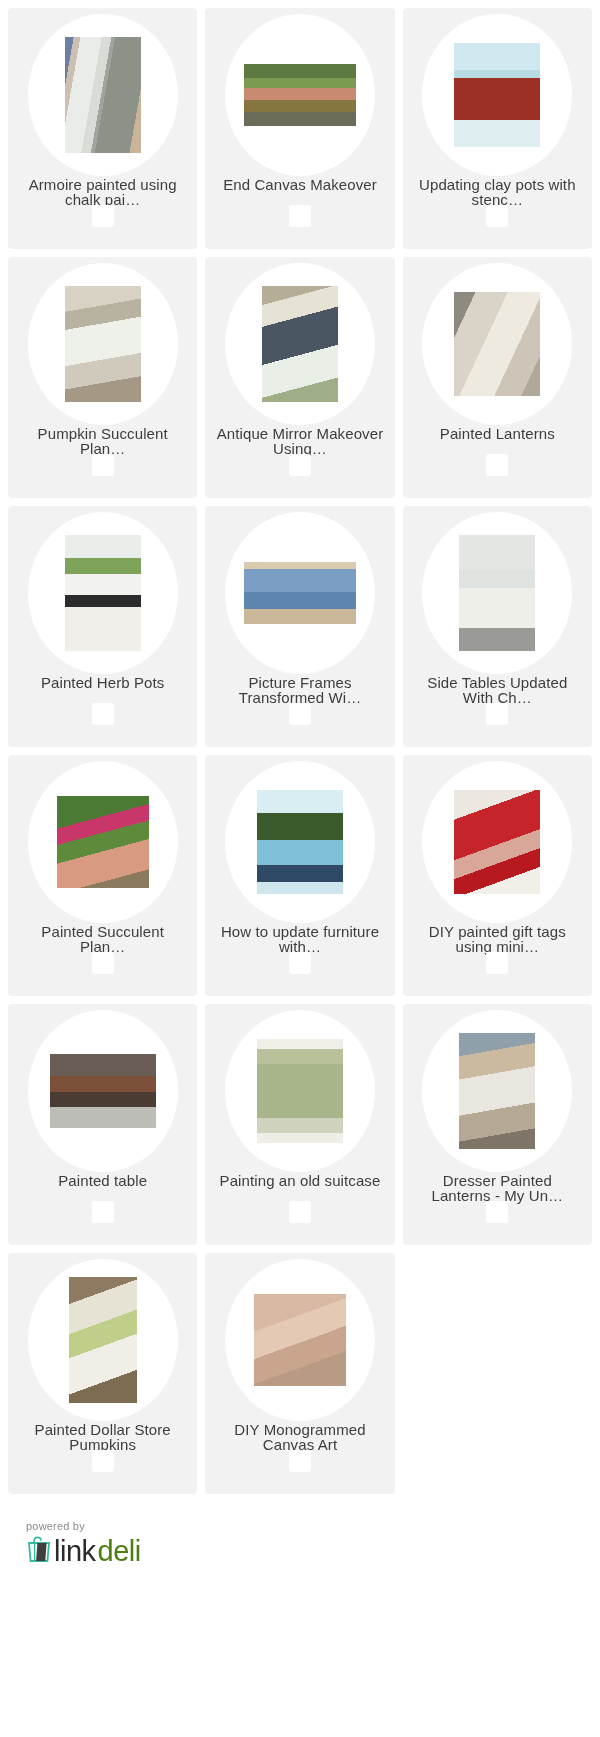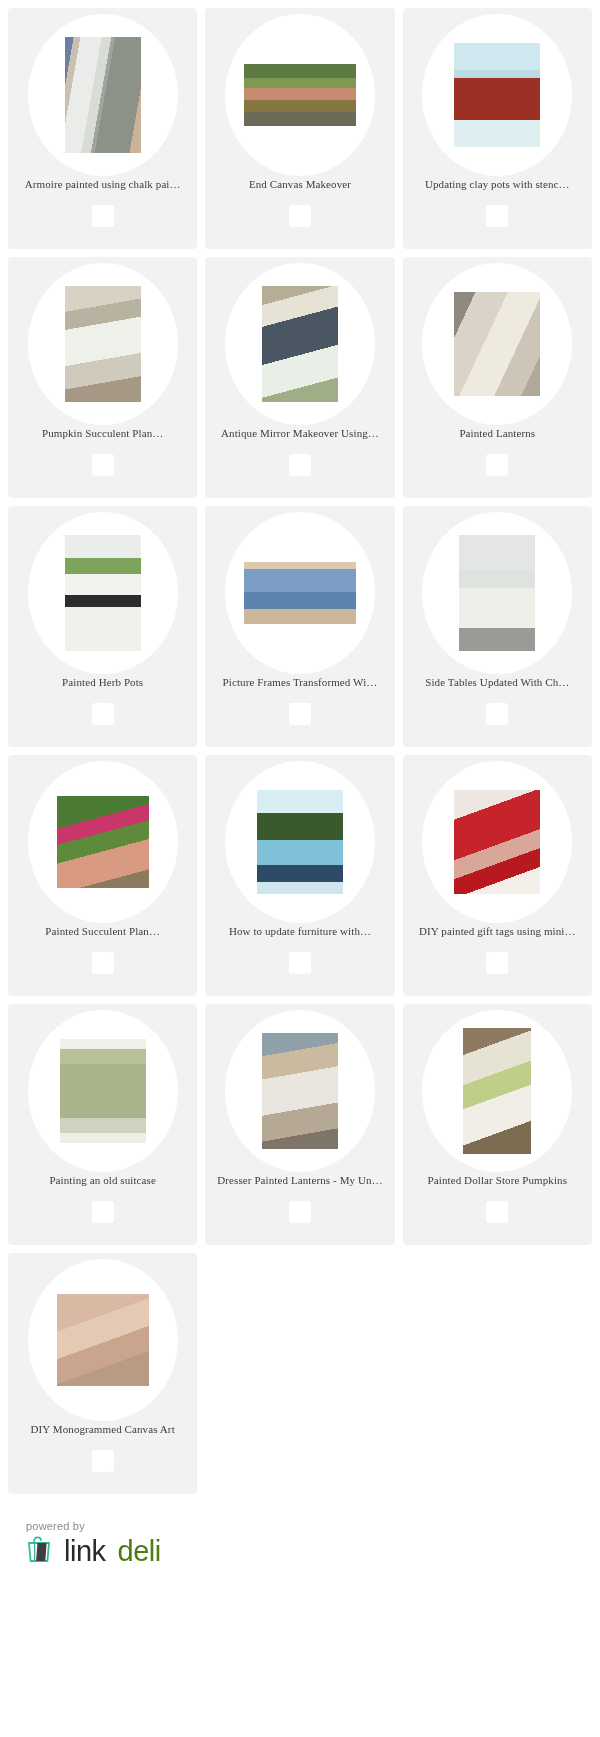--- a/index.html
+++ b/index.html
@@ -67,24 +67,24 @@
   .thumb-square { width: 92px; height: 92px; }
   .thumb-tall { width: 68px; height: 126px; }
   .thumb-wide { width: 106px; height: 74px; }
   .thumb-med { width: 86px; height: 104px; }
 
   .card-title {
     margin-top: 4px;
     width: 100%;
     padding: 0 10px;
     text-align: center;
-    font-size: 11px;
+    font-size: 15px;
     line-height: 15px;
     color: #3d3d3d;
-    font-family: Liberation Serif, serif;
+    font-family: Liberation Sans, sans-serif;
     letter-spacing: 0.1px;
   }
   .btn-slot {
     position: absolute;
     bottom: 22px;
     left: 50%;
     transform: translateX(-50%);
     width: 22px;
     height: 22px;
     background: #ffffff;
@@ -99,21 +99,21 @@
   .powered {
     font-size: 11px;
     color: #8a8a8a;
     letter-spacing: 0.2px;
     margin-bottom: 3px;
     font-family: "Liberation Sans", sans-serif;
   }
   .logo-row {
     display: flex;
     align-items: center;
-    gap: 12px;
+    gap: 2px;
   }
   .logo-mark { display: block; }
   .logo-text {
     font-size: 29px;
     line-height: 29px;
     font-family: "Liberation Sans", sans-serif;
     font-weight: 400;
     letter-spacing: -0.5px;
   }
   .logo-link { color: #2b2b2b; }
@@ -267,20 +267,29 @@
           <div class="circle">
             <div class="thumb thumb-med img-gifttag"></div>
           </div>
         </div>
         <div class="card-title">DIY painted gift tags using mini…</div>
         <button class="btn-slot"></button>
       </div>
       <div class="card">
         <div class="circle-wrap">
           <div class="circle">
+            <div class="thumb thumb-wide img-table"></div>
+          </div>
+        </div>
+        <div class="card-title">Painted table</div>
+        <button class="btn-slot"></button>
+      </div>
+      <div class="card">
+        <div class="circle-wrap">
+          <div class="circle">
             <div class="thumb thumb-med img-suitcase"></div>
           </div>
         </div>
         <div class="card-title">Painting an old suitcase</div>
         <button class="btn-slot"></button>
       </div>
       <div class="card">
         <div class="circle-wrap">
           <div class="circle">
             <div class="thumb thumb-portrait img-lantern"></div>

